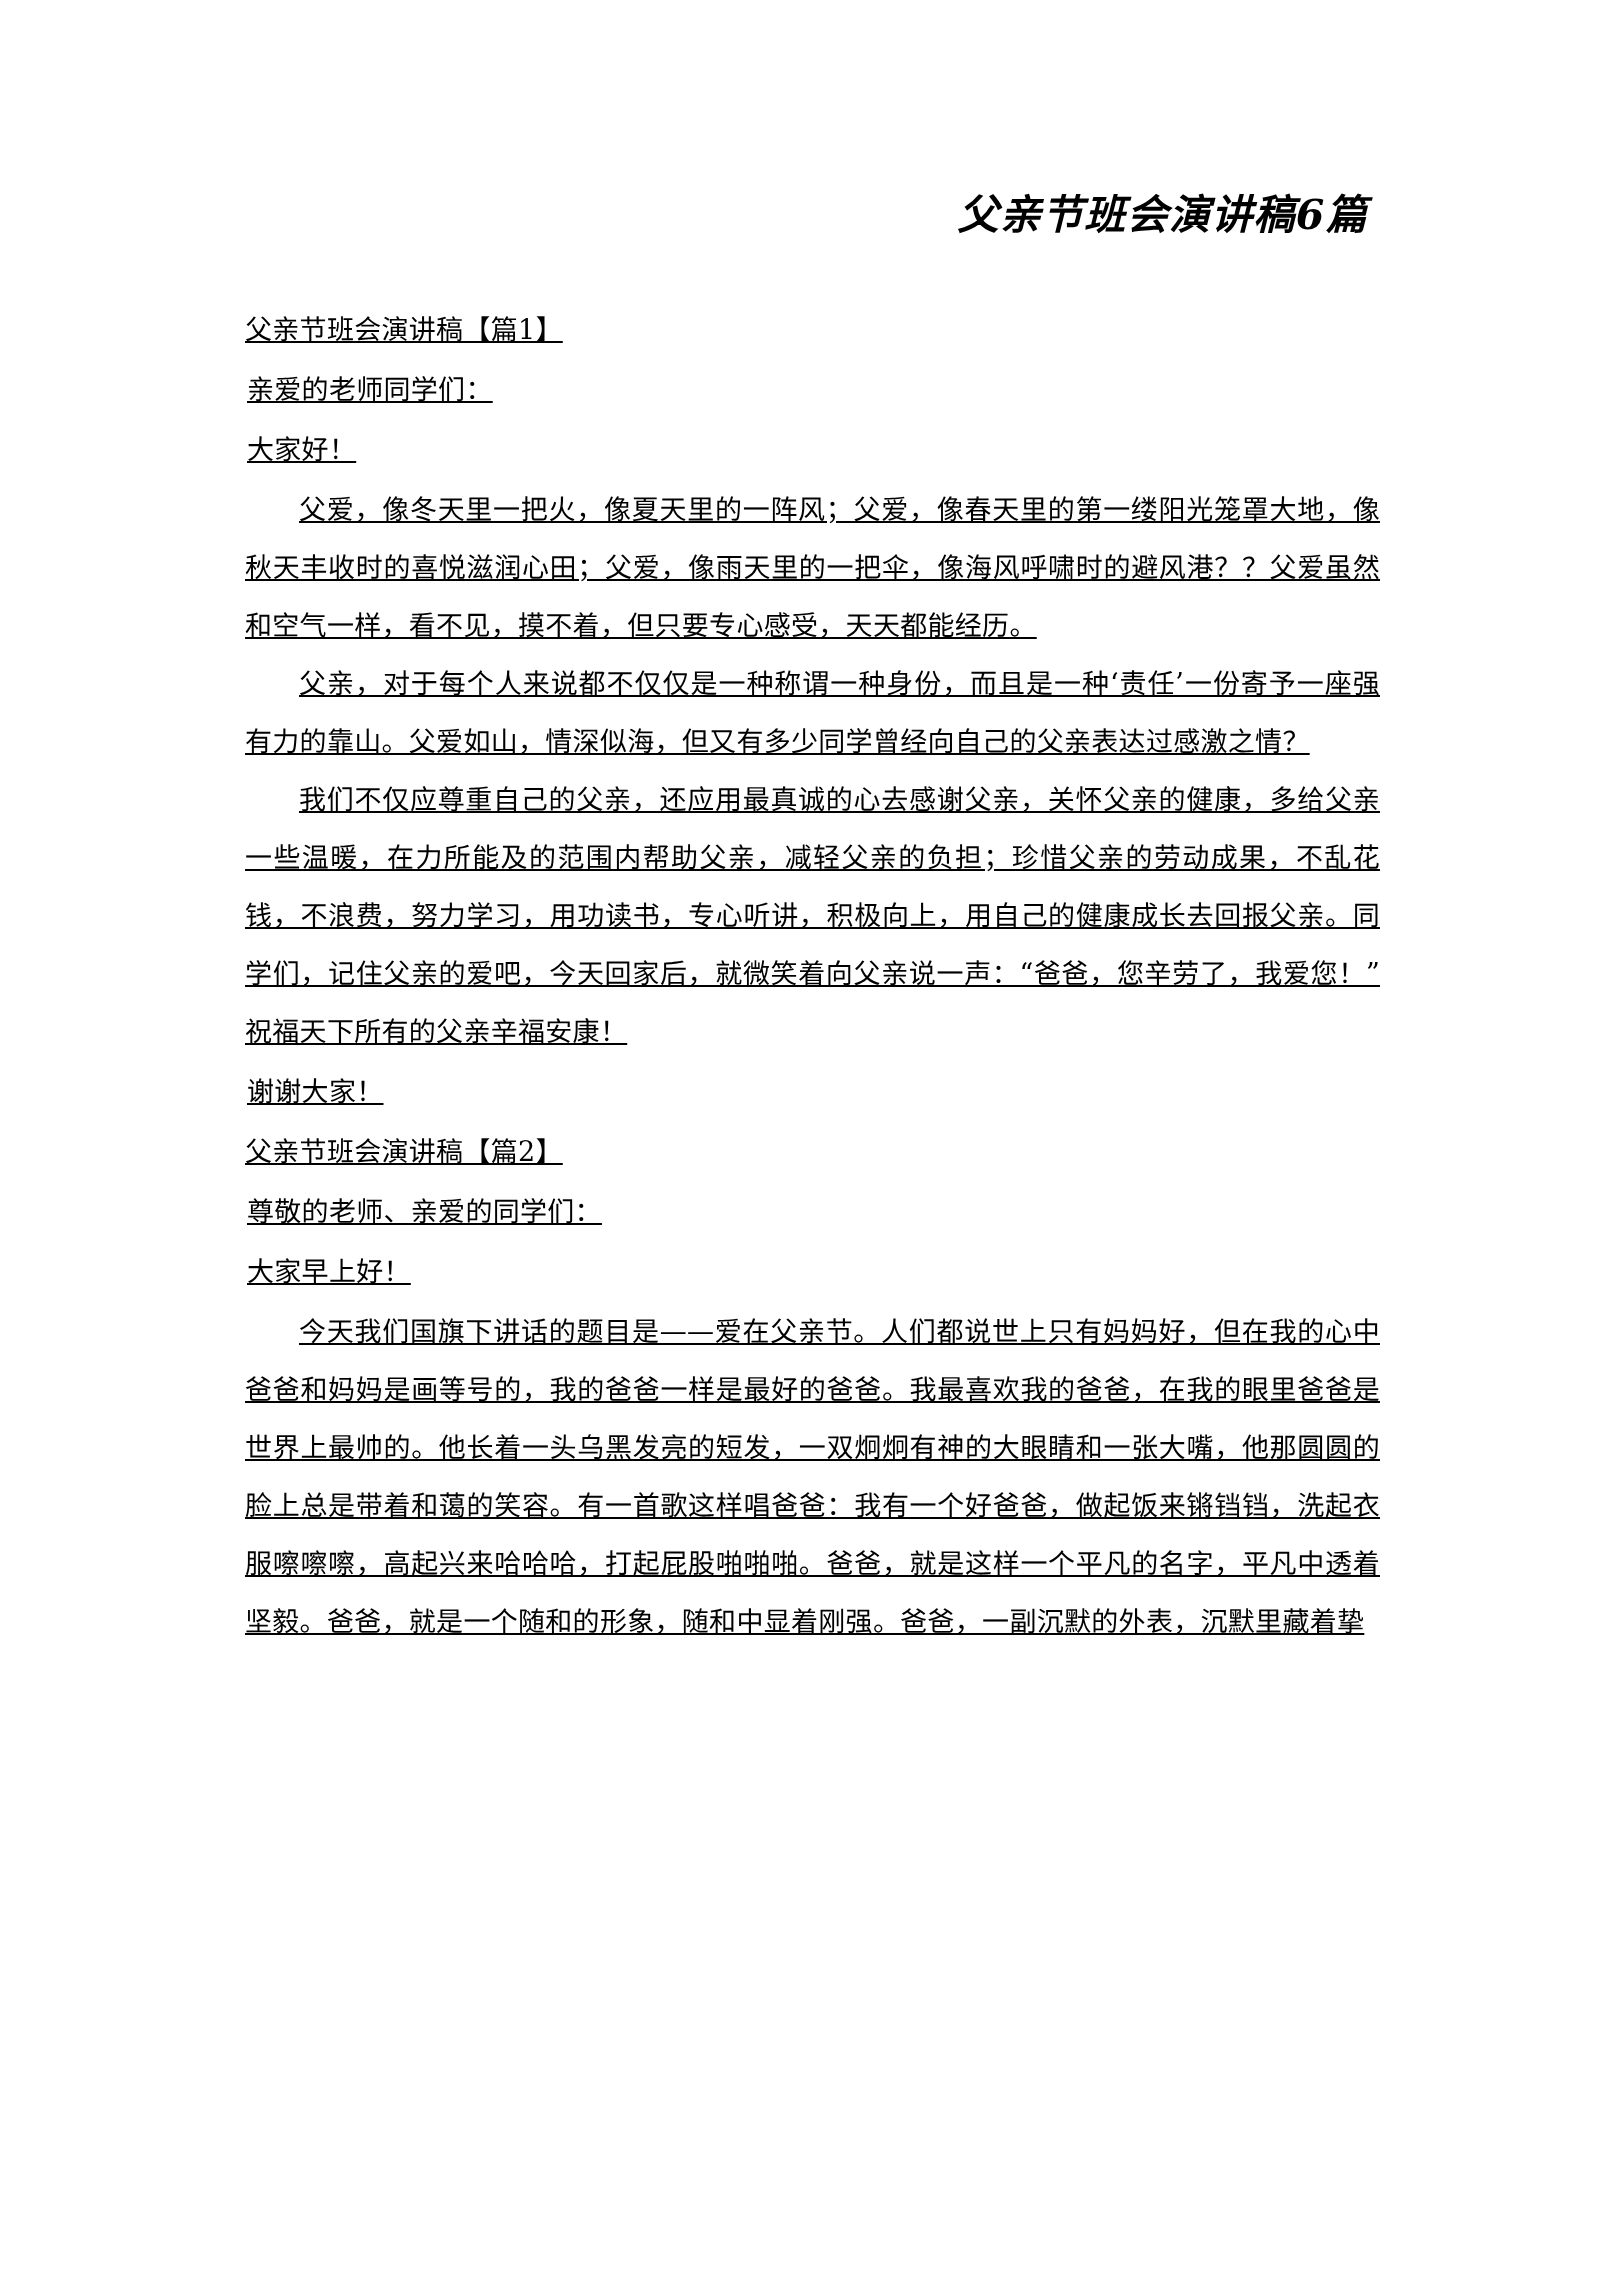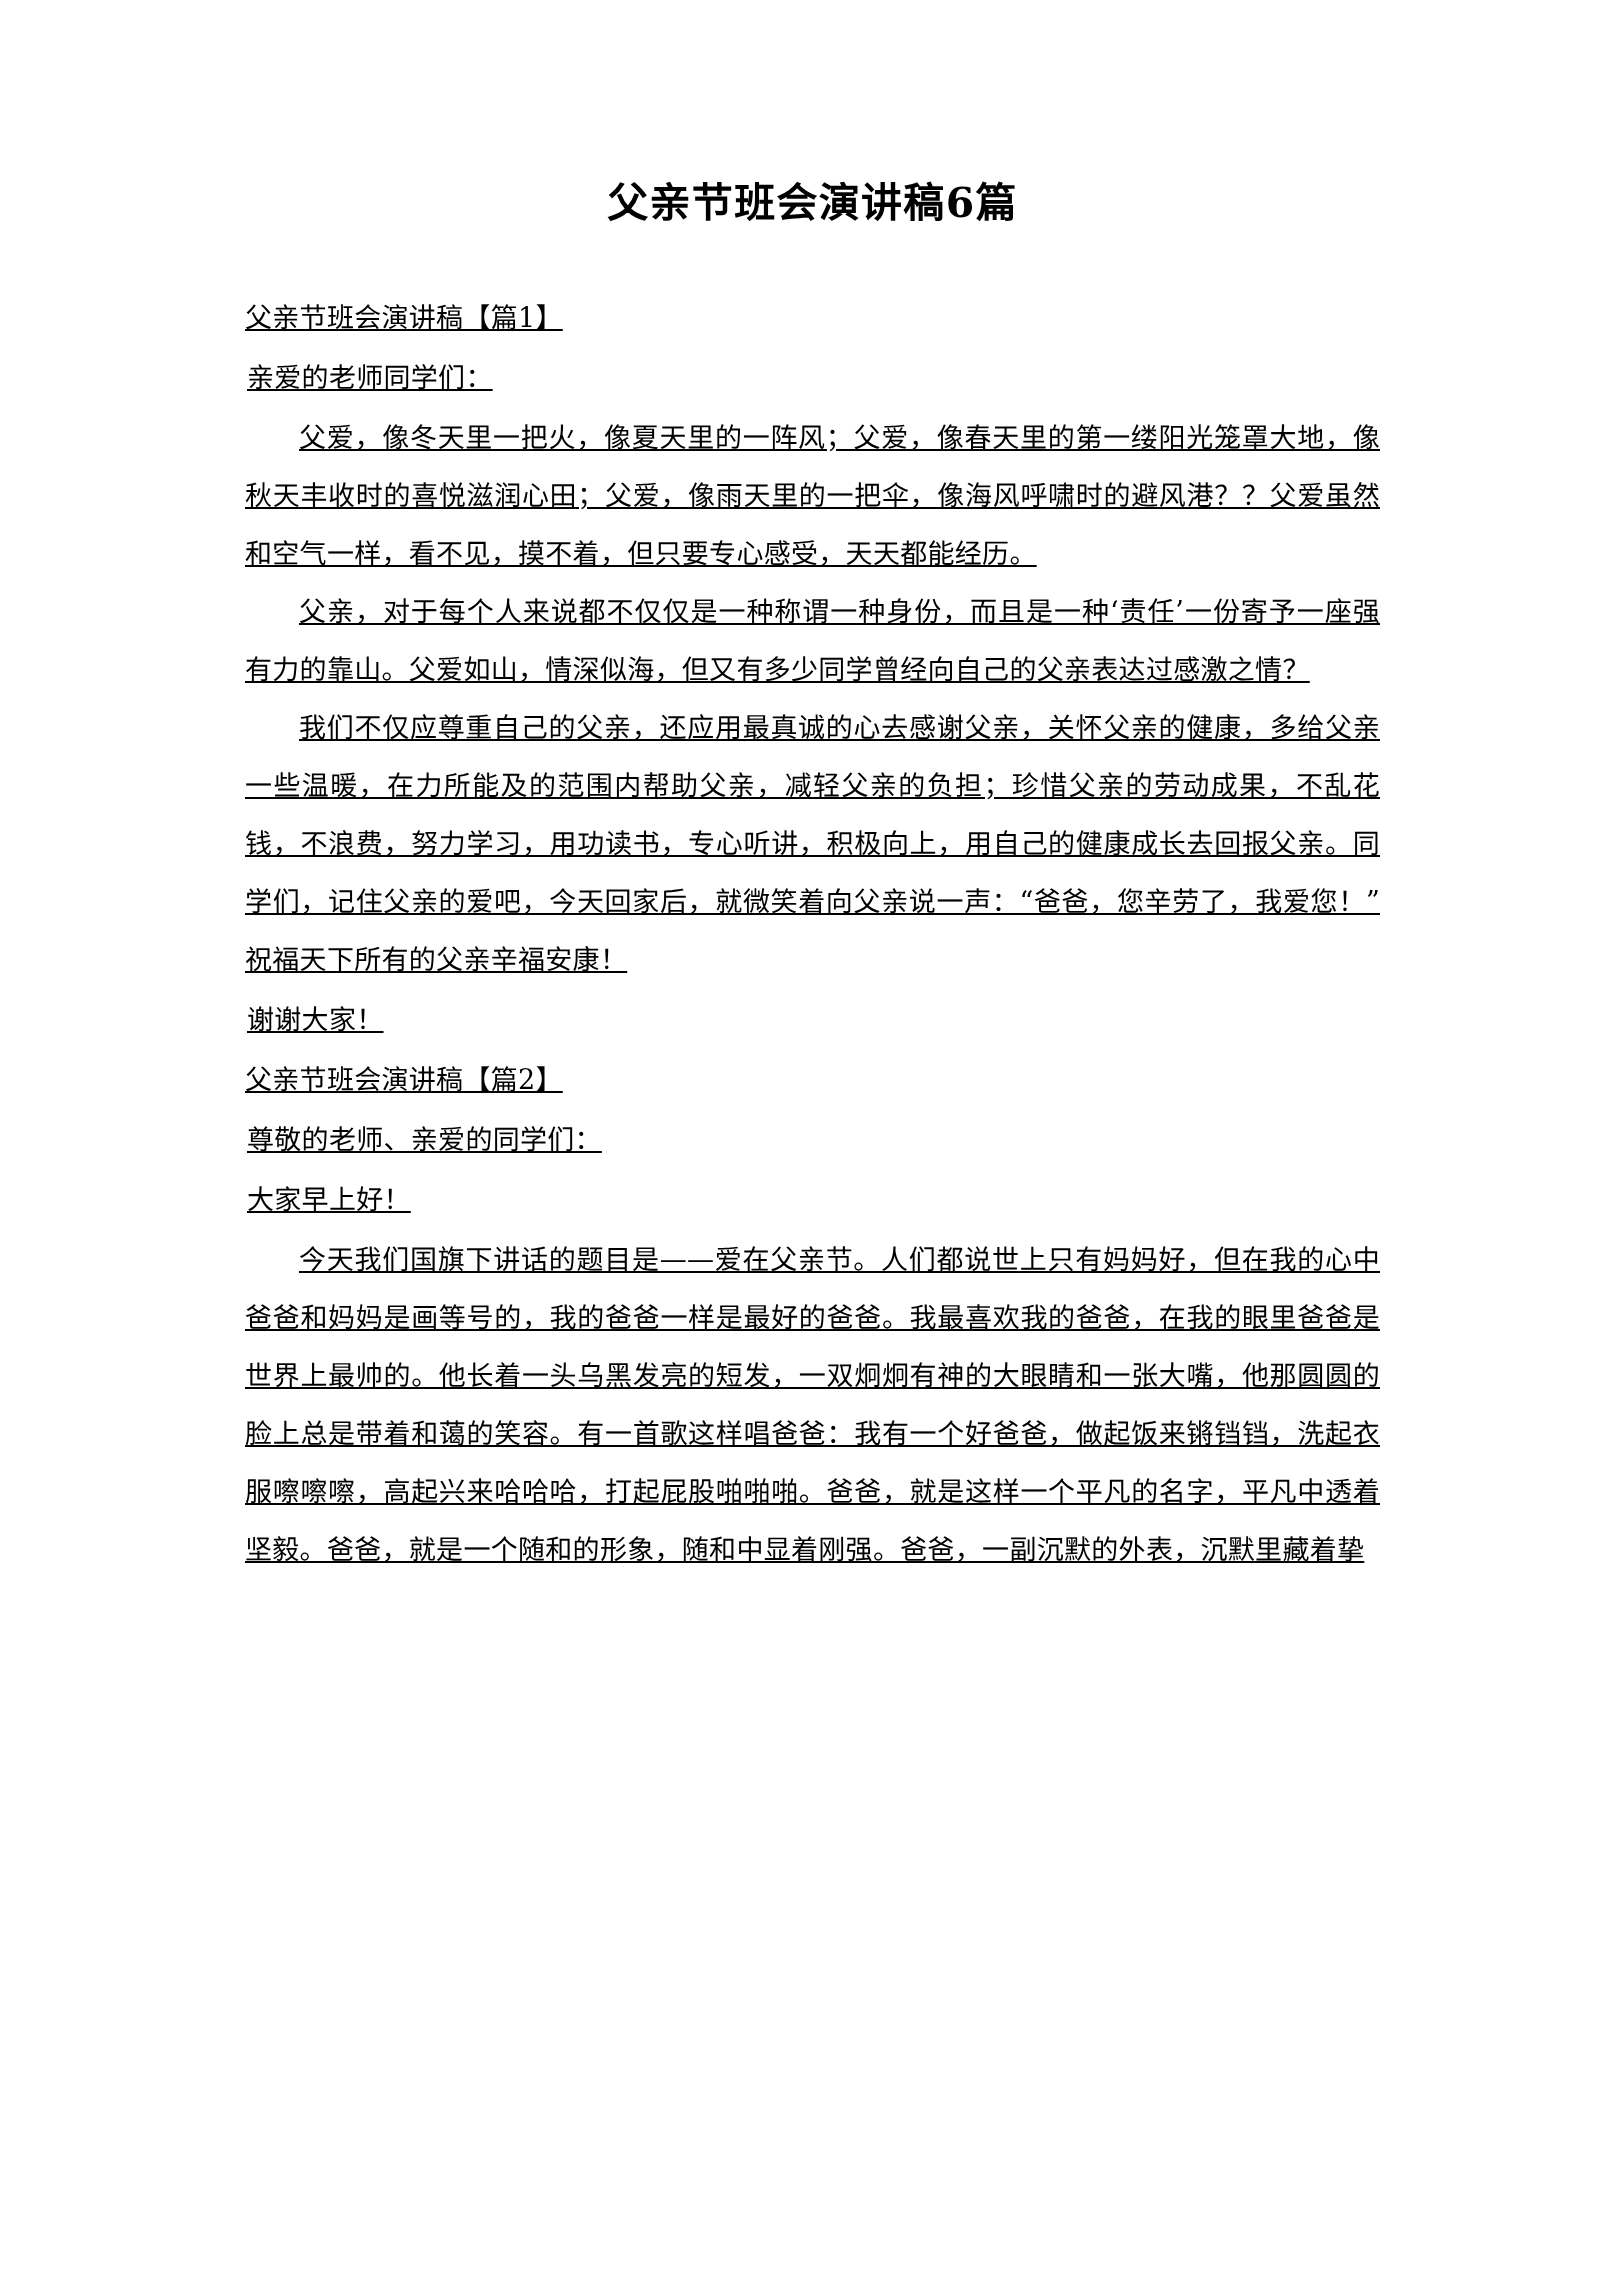--- a/index.html
+++ b/index.html
@@ -23,27 +23,28 @@
   }
   .content {
     position: absolute;
     left: 245px;
     top: 0;
     width: 1135px;
   }
   .doc-title {
     font-size: 41px;
     font-weight: bold;
-    text-align: center;
+    text-align: right;
     letter-spacing: 1.3px;
-    margin: 0;
+    margin: 12px;
     padding-top: 178px;
     padding-bottom: 0;
     line-height: 1.25;
     font-family: "DejaVu Serif", "Liberation Serif", serif;
+    font-style: italic;
   }
   .body-block {
     margin-top: 60px;
     text-decoration: underline;
   }
   p.para {
     font-size: 27px;
     line-height: 58px;
     margin: 0 0 0 0;
     text-align: justify;
@@ -76,20 +77,21 @@
   <div class="content">
 
     <h1 class="doc-title">父亲节班会演讲稿6篇</h1>
 
     <div class="body-block">
 
       <p class="section-head">父亲节班会演讲稿【篇1】</p>
 
       <p class="label-line">亲爱的老师同学们：</p>
 
+      <p class="label-line">大家好！</p>
 
       <p class="para indent">父爱，像冬天里一把火，像夏天里的一阵风；父爱，像春天里的第一缕阳光笼罩大地，像秋天丰收时的喜悦滋润心田；父爱，像雨天里的一把伞，像海风呼啸时的避风港？？父爱虽然和空气一样，看不见，摸不着，但只要专心感受，天天都能经历。</p>
 
       <p class="para indent">父亲，对于每个人来说都不仅仅是一种称谓一种身份，而且是一种‘责任’一份寄予一座强有力的靠山。父爱如山，情深似海，但又有多少同学曾经向自己的父亲表达过感激之情？</p>
 
       <p class="para indent">我们不仅应尊重自己的父亲，还应用最真诚的心去感谢父亲，关怀父亲的健康，多给父亲一些温暖，在力所能及的范围内帮助父亲，减轻父亲的负担；珍惜父亲的劳动成果，不乱花钱，不浪费，努力学习，用功读书，专心听讲，积极向上，用自己的健康成长去回报父亲。同学们，记住父亲的爱吧，今天回家后，就微笑着向父亲说一声：“爸爸，您辛劳了，我爱您！”祝福天下所有的父亲辛福安康！</p>
 
       <p class="label-line">谢谢大家！</p>
 
       <p class="section-head">父亲节班会演讲稿【篇2】</p>

